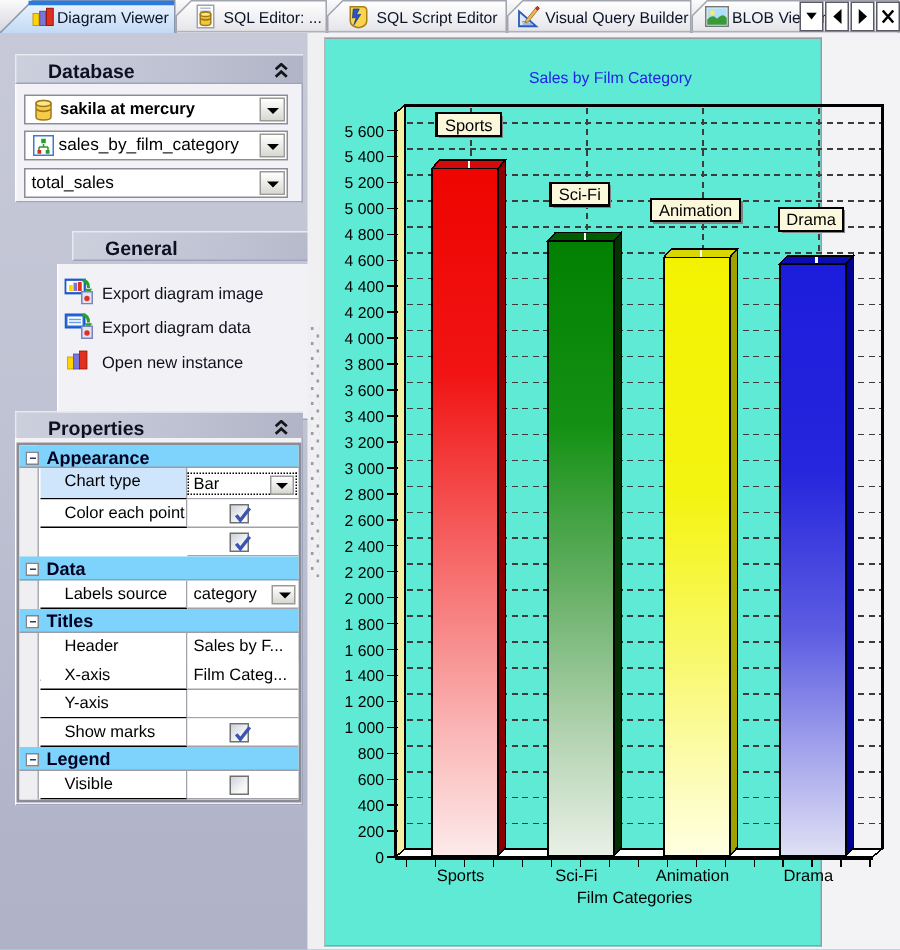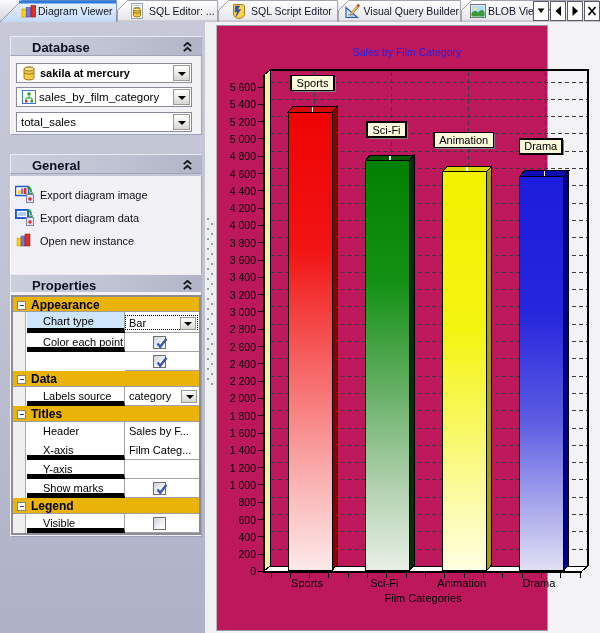--- a/index.html
+++ b/index.html
@@ -24,38 +24,38 @@
 
 
 .grow { position:absolute; left:4px; font-size:11px; color:#10101c; white-space:nowrap; }
 .grow svg { vertical-align:-4px; margin-right:5px; }
 
 
 #propbox { left:10px; top:270px; width:192px; height:245px; }
 #grid { position:absolute; left:0px; top:3px; width:190px; height:240px; border:2px solid #8c8c94; background:#fff; }
 .prow { position:absolute; left:0; width:186px; overflow:hidden; }
 .gutter { position:absolute; left:0; top:0; bottom:0; width:13px; background:#efeff2; border-right:1px solid #aaaab2; }
-.group { background:#eab308; border-bottom:1px solid #9c9ca4; }
+.group { background:#7dd3fc; border-bottom:1px solid #9c9ca4; }
 .group b { position:absolute; left:18px; top:1px; font-size:12px; color:#000020; }
 .minus { position:absolute; left:4px; top:3.5px; width:9px; height:9px; background:#fff; border:1px solid #84848c; }
 .minus:after { content:""; position:absolute; left:1.5px; top:3px; width:4px; height:1.2px; background:#283878; }
-.pname { position:absolute; left:14px; top:0; width:98px; height:100%; background:#fff; border-bottom:5px solid #000000; border-right:1px solid #a2a2aa; }
+.pname { position:absolute; left:14px; top:0; width:98px; height:100%; background:#fff; border-bottom:1px solid #000000; border-right:1px solid #a2a2aa; }
 .pname span { position:absolute; left:16px; top:3px; font-size:11px; color:#000; white-space:nowrap; }
 .pval { position:absolute; left:112px; right:0; top:0; height:100%; background:#fff; border-bottom:1px solid #a2a2aa; }
 .pval .vtext { position:absolute; left:4px; top:3px; font-size:11px; color:#000; white-space:nowrap; }
 .chk { position:absolute; left:28px; top:3px; width:13px; height:13px; border:1px solid #707070; background:linear-gradient(135deg,#ccd2dc,#f8f8f8 70%); }
 .chk svg { position:absolute; left:1px; top:1px; }
 
 
 #splitter { left:205px; top:22px; width:11px; height:611px; background:#f0f0f3; }
 #dots { position:absolute; left:2px; top:196px; width:6px; height:167px; }
 
 
 #chartwrap { left:216px; top:22px; width:384px; height:611px; background:#f3f3f5; }
-#chartpanel { position:absolute; left:0px; top:3px; width:332px; height:606px; background:#be185d; border:1px solid #989ba6; border-left-color:#b4b6c0; }
+#chartpanel { position:absolute; left:0px; top:3px; width:332px; height:606px; background:#5eead4; border:1px solid #989ba6; border-left-color:#b4b6c0; }
 </style>
 </head>
 <body>
 
 <svg class="abs" style="left:0;top:0" width="600" height="22" font-family="Liberation Sans, sans-serif">
   <defs>
     <linearGradient id="tbg" x1="0" y1="0" x2="0" y2="1">
         <stop offset="0" stop-color="#fbfbfc"></stop>
         <stop offset="1" stop-color="#d4d4dc"></stop>
       </linearGradient>
@@ -165,27 +165,27 @@
       </svg>
       <span class="ctext" style="left:22px;">sales_by_film_category</span>
       <div class="cbtn"></div>
     </div>
     <div class="combo" style="top:55.5px;">
       <span class="ctext" style="left:4px;">total_sales</span>
       <div class="cbtn"></div>
     </div>
   </div>
 
-  <div class="sechdr" style="top:132px;">
+  <div class="sechdr" style="top:132px;margin-left:38px;">
       <b>General</b>
     <svg width="9" height="11" viewBox="0 0 9 11">
         <path d="M0.8 4.2 L4.5 0.8 L8.2 4.2 M0.8 9.2 L4.5 5.8 L8.2 9.2" fill="none" stroke="#15151c" stroke-width="1.8"></path>
       </svg>
   </div>
-  <div class="secbox" style="top:154px; height:104px;">
+  <div class="secbox" style="top:154px; height:104px;margin-left:28px;">
     <div class="grow" style="top:9px;"><svg width="20" height="18" viewBox="0 0 20 18">
           <rect x="0.5" y="1.5" width="13" height="9" fill="#fff" stroke="#1a5ad0" stroke-width="1.5"></rect>
           <rect x="3" y="5" width="2.5" height="4" fill="#ffd400"></rect>
           <rect x="6" y="3.5" width="2.5" height="5.5" fill="#7a76d8"></rect>
           <rect x="9" y="3" width="2.5" height="6" fill="#e03020"></rect>
           <path d="M12 2 q4 0 4 5" fill="none" stroke="#2aa02a" stroke-width="2"></path>
           <path d="M13.5 7.5 L18.5 7.5 L16 11 Z" fill="#2aa02a"></path>
           <rect x="11.5" y="9.5" width="7" height="8" fill="#dfe3f5" stroke="#7a84b8"></rect>
           <circle cx="15" cy="14" r="1.8" fill="#e03020"></circle>
         </svg>Export diagram image</div>

